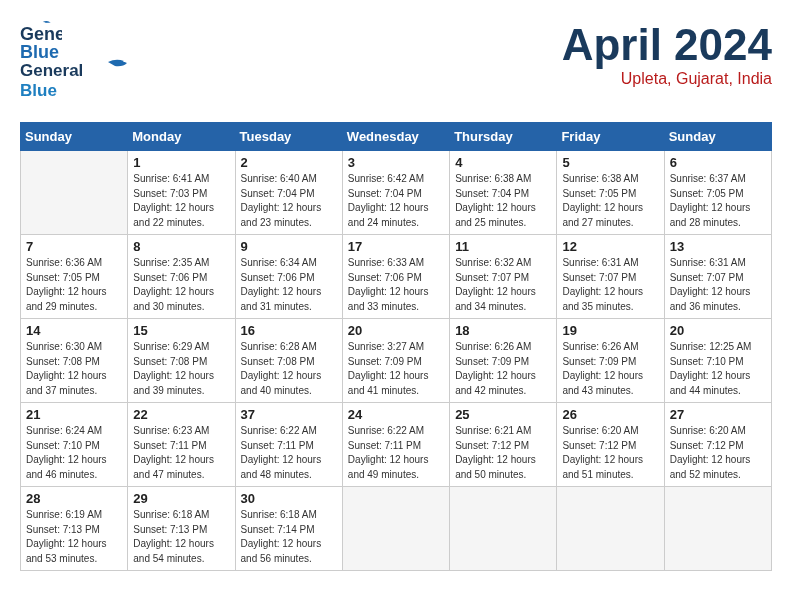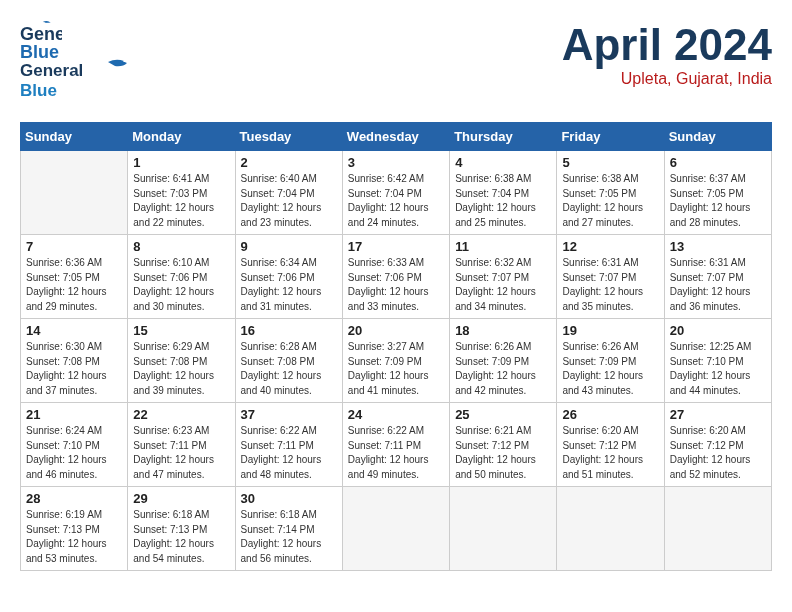--- a/index.html
+++ b/index.html
@@ -145,21 +145,21 @@
           <div class="day-info"><span>Sunrise: 6:37 AM</span><br><span>Sunset: 7:05 PM</span><br><span>Daylight: 12 hours<br>and 28 minutes.</span></div>
         </td>
       </tr>
       <tr>
         <td>
           <span class="day-number">7</span>
           <div class="day-info"><span>Sunrise: 6:36 AM</span><br><span>Sunset: 7:05 PM</span><br><span>Daylight: 12 hours<br>and 29 minutes.</span></div>
         </td>
         <td>
           <span class="day-number">8</span>
-          <div class="day-info"><span>Sunrise: 6:10 AM</span><br><span>Sunset: 7:06 PM</span><br><span>Daylight: 12 hours<br>and 30 minutes.</span></div>
+          <div class="day-info"><span>Sunrise: 2:35 AM</span><br><span>Sunset: 7:06 PM</span><br><span>Daylight: 12 hours<br>and 30 minutes.</span></div>
         </td>
         <td>
           <span class="day-number">9</span>
           <div class="day-info"><span>Sunrise: 6:34 AM</span><br><span>Sunset: 7:06 PM</span><br><span>Daylight: 12 hours<br>and 31 minutes.</span></div>
         </td>
         <td>
           <span class="day-number">17</span>
           <div class="day-info"><span>Sunrise: 6:33 AM</span><br><span>Sunset: 7:06 PM</span><br><span>Daylight: 12 hours<br>and 33 minutes.</span></div>
         </td>
         <td>

